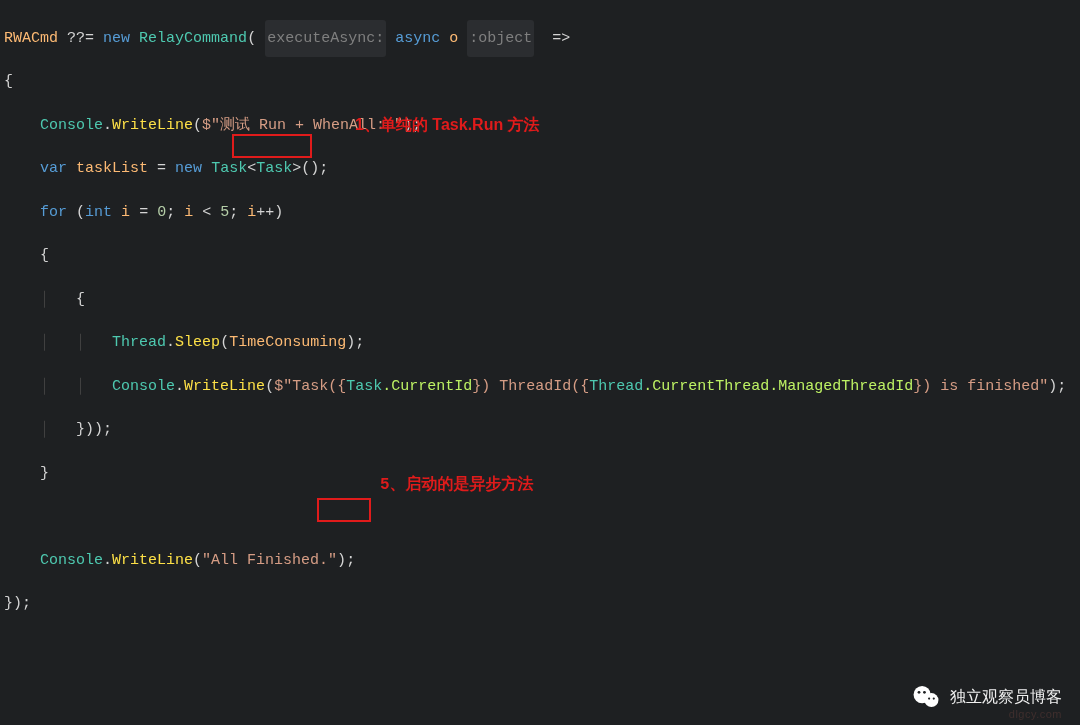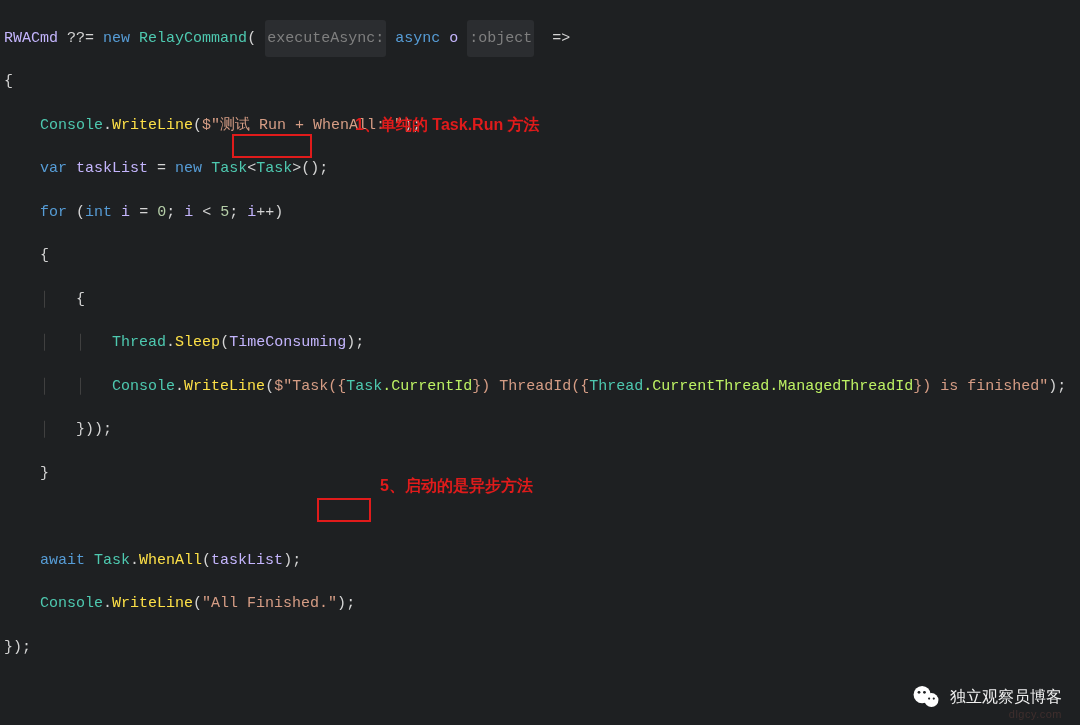--- a/index.html
+++ b/index.html
@@ -17,21 +17,21 @@
   }
   .code-area {
     padding: 6px 4px 6px 4px;
     white-space: pre;
   }
   .kw   { color: #569cd6; }  
   .type { color: #4ec9b0; }  
   .fn   { color: #fde047; }  
   .str  { color: #d69d85; }  
   .pun  { color: #d4d4d4; }  
-  .var  { color: #c4b5fd; text-align: right; }  
+  .var  { color: #fdba74; text-align: right; }  
   .num  { color: #b5cea8; }  
   .hint { color: #7f7f7f; background:#2b2d30; border-radius:3px; padding:10px 2px; font-style: normal;}  
   .white{ color:#bef264; }
   .op   { color:#d4d4d4; }
   .guide{ color:#404040; }
   .annot{
     position:absolute;
     color:#e01b1b;
     font-family: "Microsoft YaHei", Arial, sans-serif;
     font-weight: bold;
@@ -80,21 +80,20 @@
 <span class="line">    <span class="type">Console</span><span class="pun">.</span><span class="fn">WriteLine</span><span class="pun">(</span><span class="str">$</span><span class="str">"测试 Run + WhenAll: "</span><span class="pun">)</span><span class="pun">;</span></span>
 <span class="line">    <span class="kw">var</span> <span class="var">taskList</span> <span class="op">=</span> <span class="kw">new</span> <span class="type">Task</span><span class="pun">&lt;</span><span class="type">Task</span><span class="pun">&gt;</span><span class="pun">()</span><span class="pun">;</span></span>
 <span class="line">    <span class="kw">for</span> <span class="pun">(</span><span class="kw">int</span> <span class="var">i</span> <span class="op">=</span> <span class="num">0</span><span class="pun">; </span><span class="var">i</span> <span class="op">&lt;</span> <span class="num">5</span><span class="pun">; </span><span class="var">i</span><span class="op">++</span><span class="pun">)</span></span>
 <span class="line">    <span class="pun">{</span></span>
 <span class="line">    <span class="guide">│</span>   <span class="pun">{</span></span>
 <span class="line">    <span class="guide">│</span>   <span class="guide">│</span>   <span class="type">Thread</span><span class="pun">.</span><span class="fn">Sleep</span><span class="pun">(</span><span class="var">TimeConsuming</span><span class="pun">)</span><span class="pun">;</span></span>
 <span class="line">    <span class="guide">│</span>   <span class="guide">│</span>   <span class="type">Console</span><span class="pun">.</span><span class="fn">WriteLine</span><span class="pun">(</span><span class="str">$</span><span class="str">"Task({</span><span class="type">Task</span><span class="white">.CurrentId</span><span class="str">}) ThreadId({</span><span class="type">Thread</span><span class="white">.CurrentThread.ManagedThreadId</span><span class="str">}) is finished"</span><span class="pun">)</span><span class="pun">;</span></span>
 <span class="line">    <span class="guide">│</span>   <span class="pun">}))</span><span class="pun">;</span></span>
 <span class="line">    <span class="pun">}</span></span>
 <span class="line"> </span>
-<span class="line">    <span class="kw">await</span> <span class="type">Task</span><span class="pun">.</span><span class="fn">WhenAll</span><span class="pun">(</span><span class="var">taskList</span><span class="pun">)</span><span class="pun">;</span></span>
 <span class="line">    <span class="type">Console</span><span class="pun">.</span><span class="fn">WriteLine</span><span class="pun">(</span><span class="str">"All Finished."</span><span class="pun">)</span><span class="pun">;</span></span>
 <span class="line"><span class="pun">})</span><span class="pun">;</span></span>
 <span class="line"> </span>
 
 
 
 
 
 
 
@@ -105,21 +104,21 @@
 
 
 
 
 
 </div>
 
 <div class="annot" style="left:355px; top:113px;">1、单纯的 Task.Run 方法</div>
 <div class="redbox" style="left:232px; top:134px; width:80px; height:24px;"></div>
 
-<div class="annot" style="left:380px; top:474px;">5、启动的是异步方法</div>
+<div class="annot" style="left:380px; top:474px;font-family:Liberation Mono, monospace;">5、启动的是异步方法</div>
 <div class="redbox" style="left:317px; top:498px; width:54px; height:24px;"></div>
 
 <div class="watermark">
   <span class="wm-icon">
     <svg viewBox="0 0 36 36" width="28" height="28">
       <circle cx="13" cy="15" r="11" fill="#ffffff"></circle>
       <circle cx="25" cy="22" r="9" fill="#ffffff"></circle>
       <circle cx="9" cy="12" r="1.8" fill="#1e2022"></circle>
       <circle cx="16" cy="12" r="1.8" fill="#1e2022"></circle>
       <circle cx="22" cy="20" r="1.4" fill="#1e2022"></circle>

